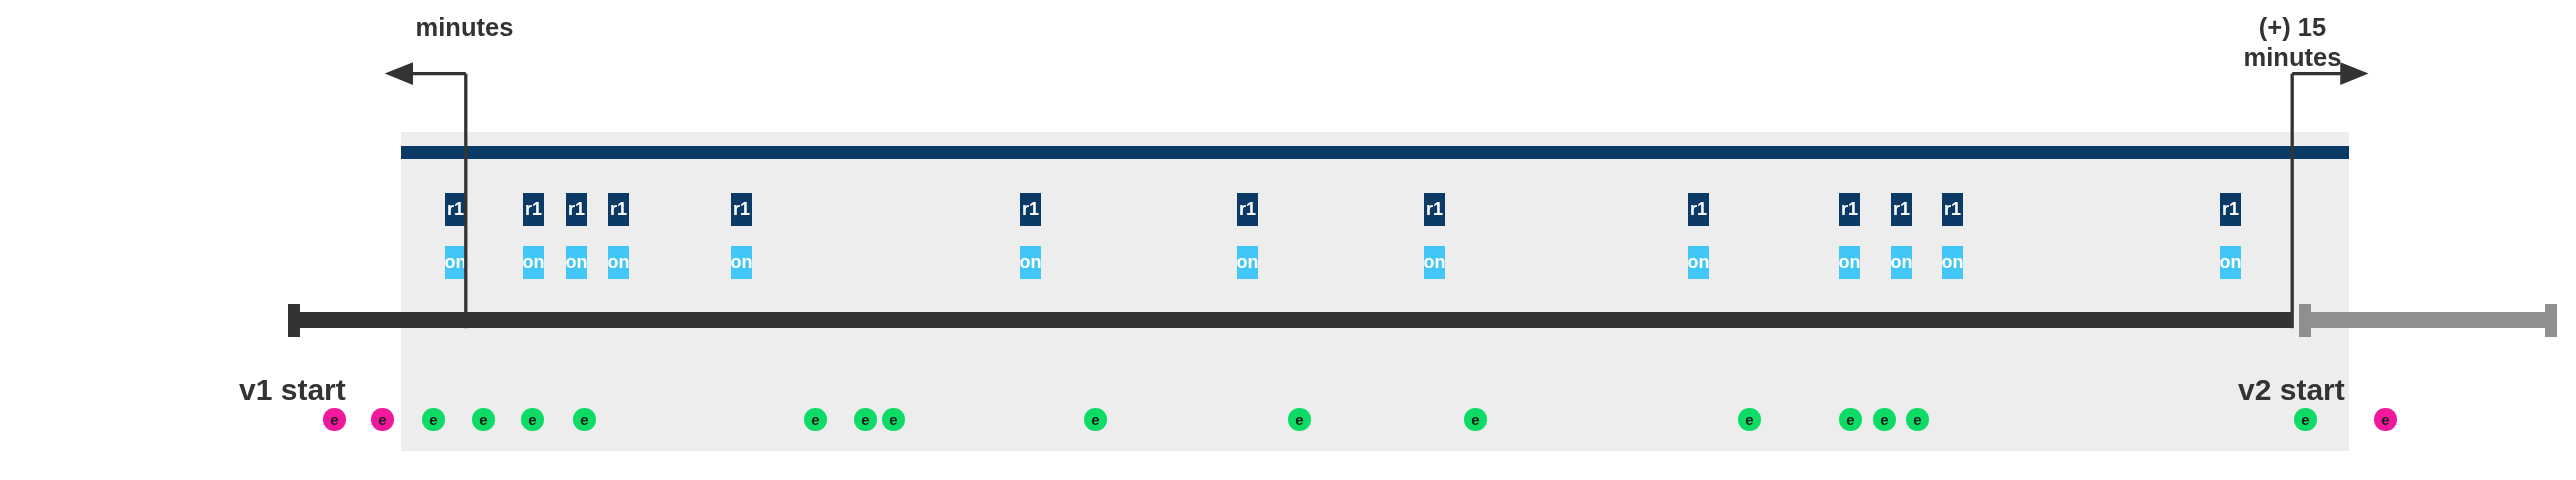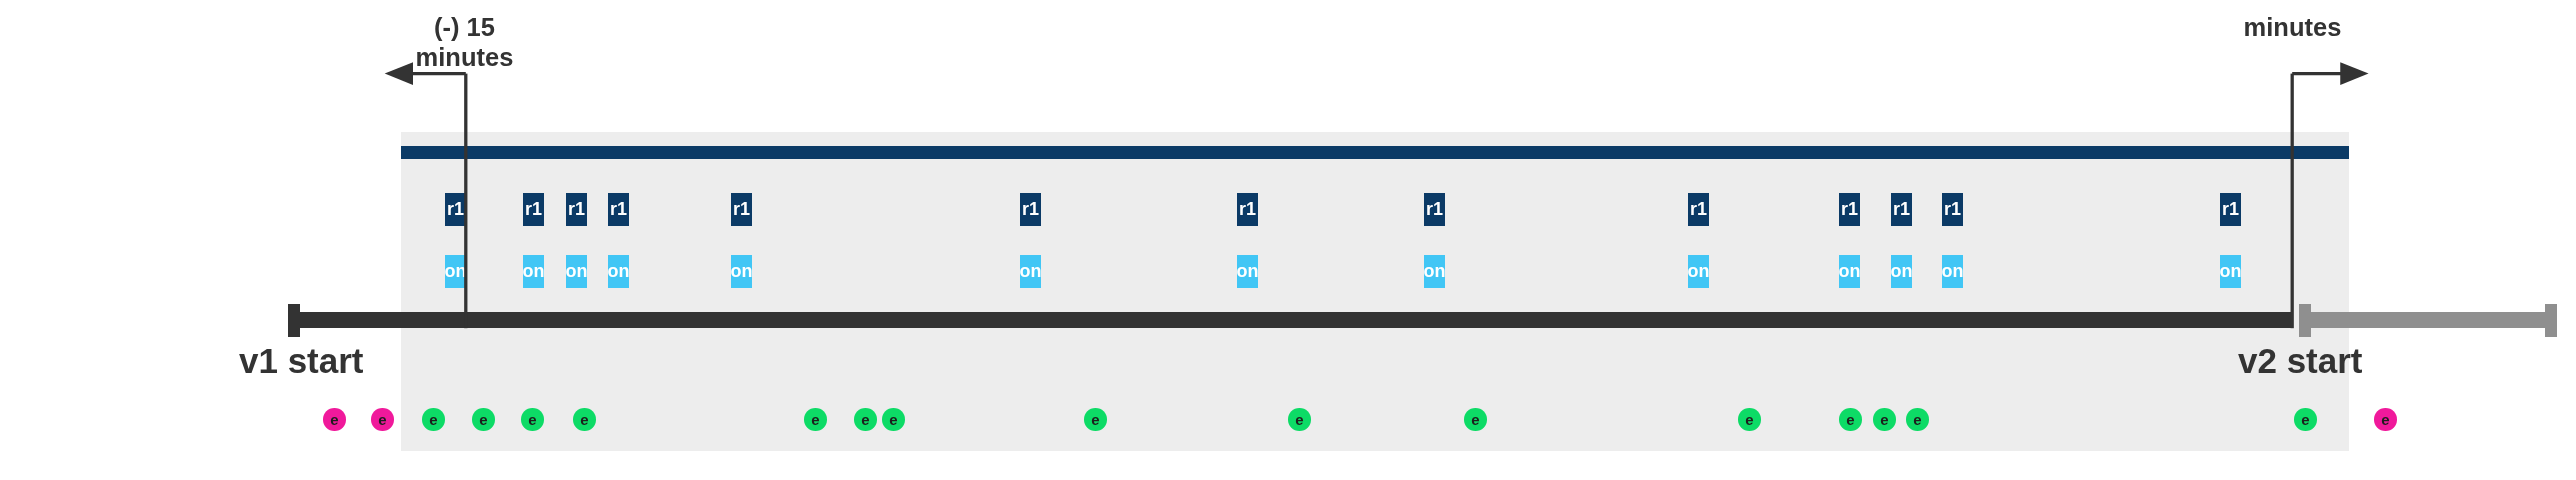--- a/index.html
+++ b/index.html
@@ -66,21 +66,21 @@
     color: #ffffff;
     font-size: 18px;
     font-weight: 700;
     display: flex;
     align-items: center;
     justify-content: center;
     box-sizing: border-box;
   }
   .chip-on {
     height: 33px;
-    margin-top: 23px;
+    margin-top: 14px;
     background: #41c6f5;
     color: #ffffff;
     font-size: 18px;
     font-weight: 700;
     display: flex;
     align-items: center;
     justify-content: center;
     box-sizing: border-box;
   }
 
@@ -122,23 +122,24 @@
     left: 2545px;
     top: 304px;
     width: 12.3px;
     height: 33px;
     background: #8f8f8f;
   }
 
   .tl-caption {
     position: absolute;
     color: #333333;
-    font-size: 35px;
+    font-size: 30px;
     font-weight: 600;
     white-space: nowrap;
+    margin-top: 32px;
   }
   #caption-v1 { left: 239px; top: 341px; }
   #caption-v2 { left: 2238px; top: 341px; }
 
   
   .callout-text {
     position: absolute;
     color: #333333;
     font-size: 25.5px;
     font-weight: 600;
@@ -262,24 +263,24 @@
       <div class="ev-dot" style="left: 1464px; top: 408px; background: rgb(13, 219, 102);">e</div>
       <div class="ev-dot" style="left: 1738px; top: 408px; background: rgb(13, 219, 102);">e</div>
       <div class="ev-dot" style="left: 1839px; top: 408px; background: rgb(13, 219, 102);">e</div>
       <div class="ev-dot" style="left: 1873px; top: 408px; background: rgb(13, 219, 102);">e</div>
       <div class="ev-dot" style="left: 1906px; top: 408px; background: rgb(13, 219, 102);">e</div>
       <div class="ev-dot" style="left: 2294px; top: 408px; background: rgb(13, 219, 102);">e</div>
       <div class="ev-dot" style="left: 2374px; top: 408px; background: rgb(240, 25, 155);">e</div>
     </div>
 
   <div class="callout-text" id="callout-left-text">
-    <div>(-) 15</div>
     <div>minutes</div>
   </div>
   <div class="callout-text" id="callout-right-text">
+    <div>(+) 15</div>
     <div>minutes</div>
   </div>
 
   <svg class="callout-svg" viewBox="0 0 2732 510">
 
     <g>
       <path d="M494,78 L494,348" stroke="#333333" stroke-width="3.5" fill="none"></path>
       <path d="M494,78 L432,78" stroke="#333333" stroke-width="3.5" fill="none"></path>
       <polygon points="408,78 438,66 438,90" fill="#333333"></polygon>
     </g>

